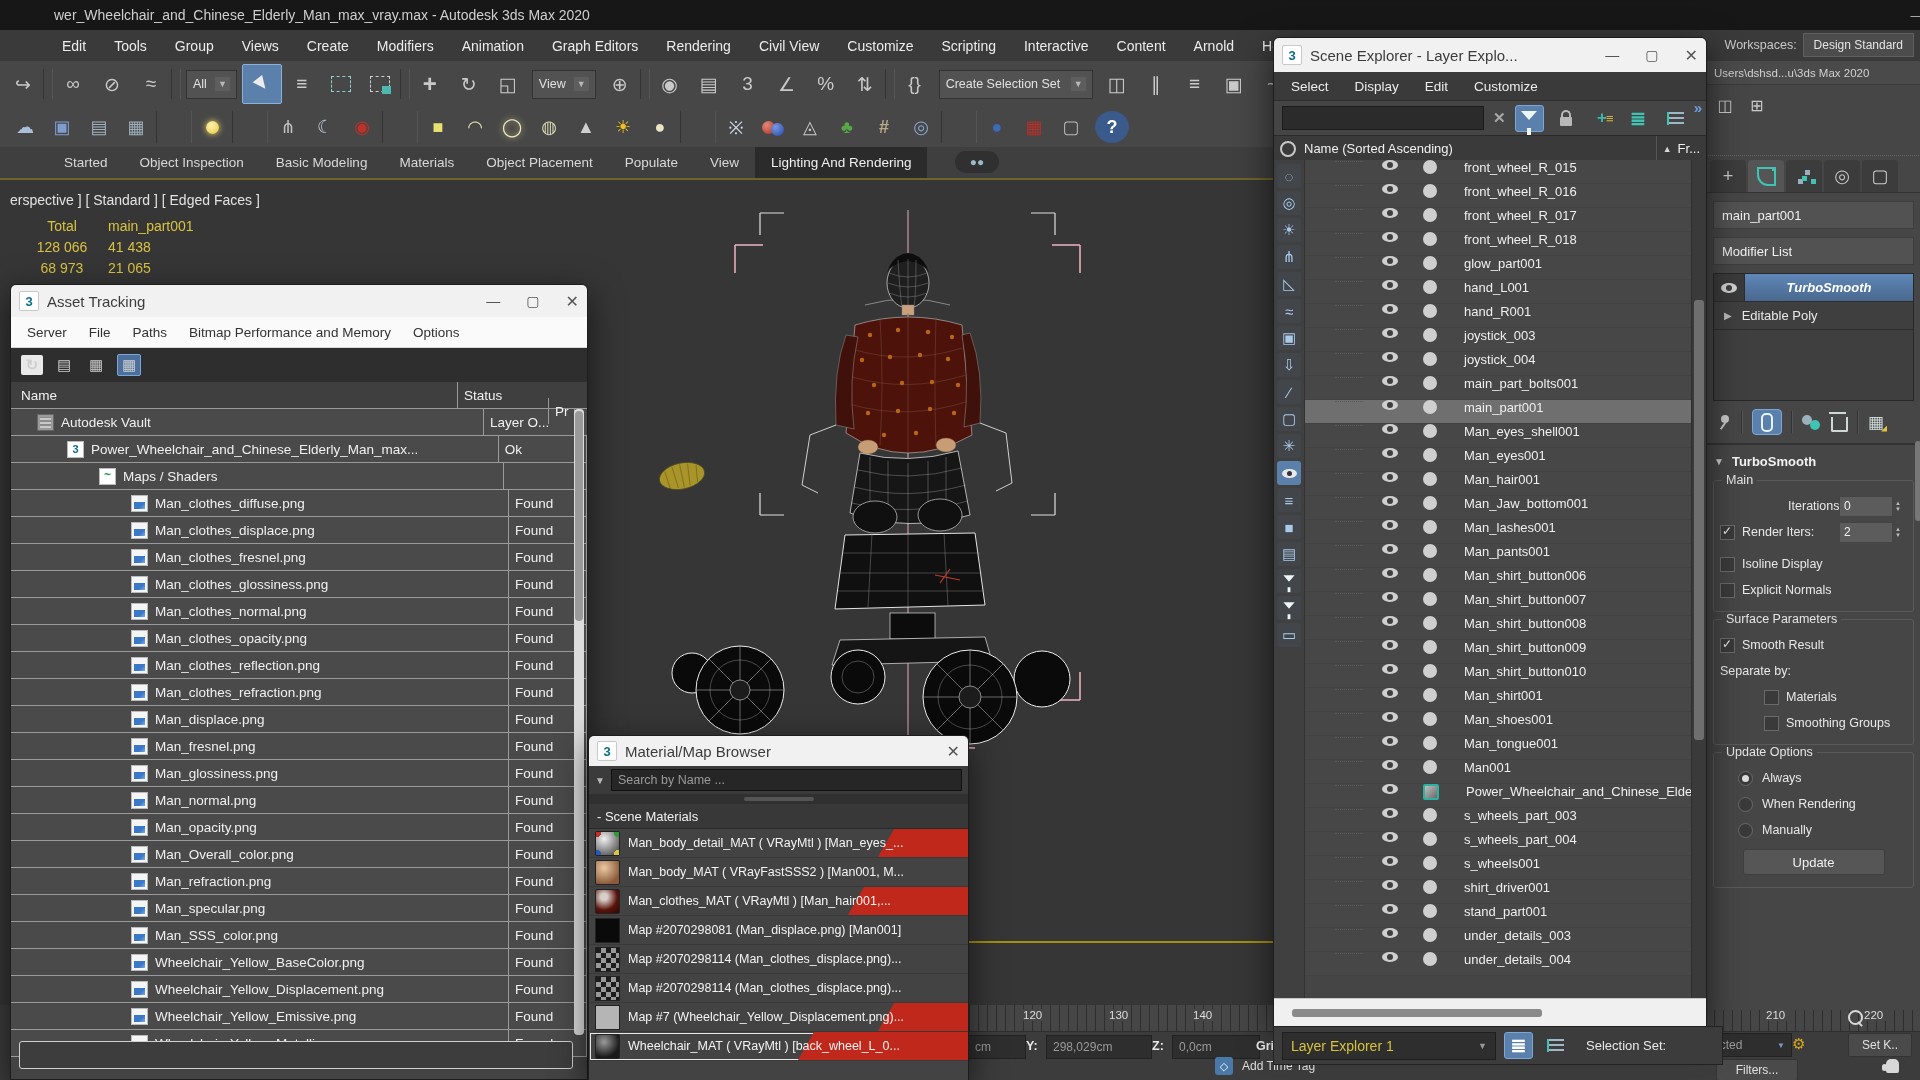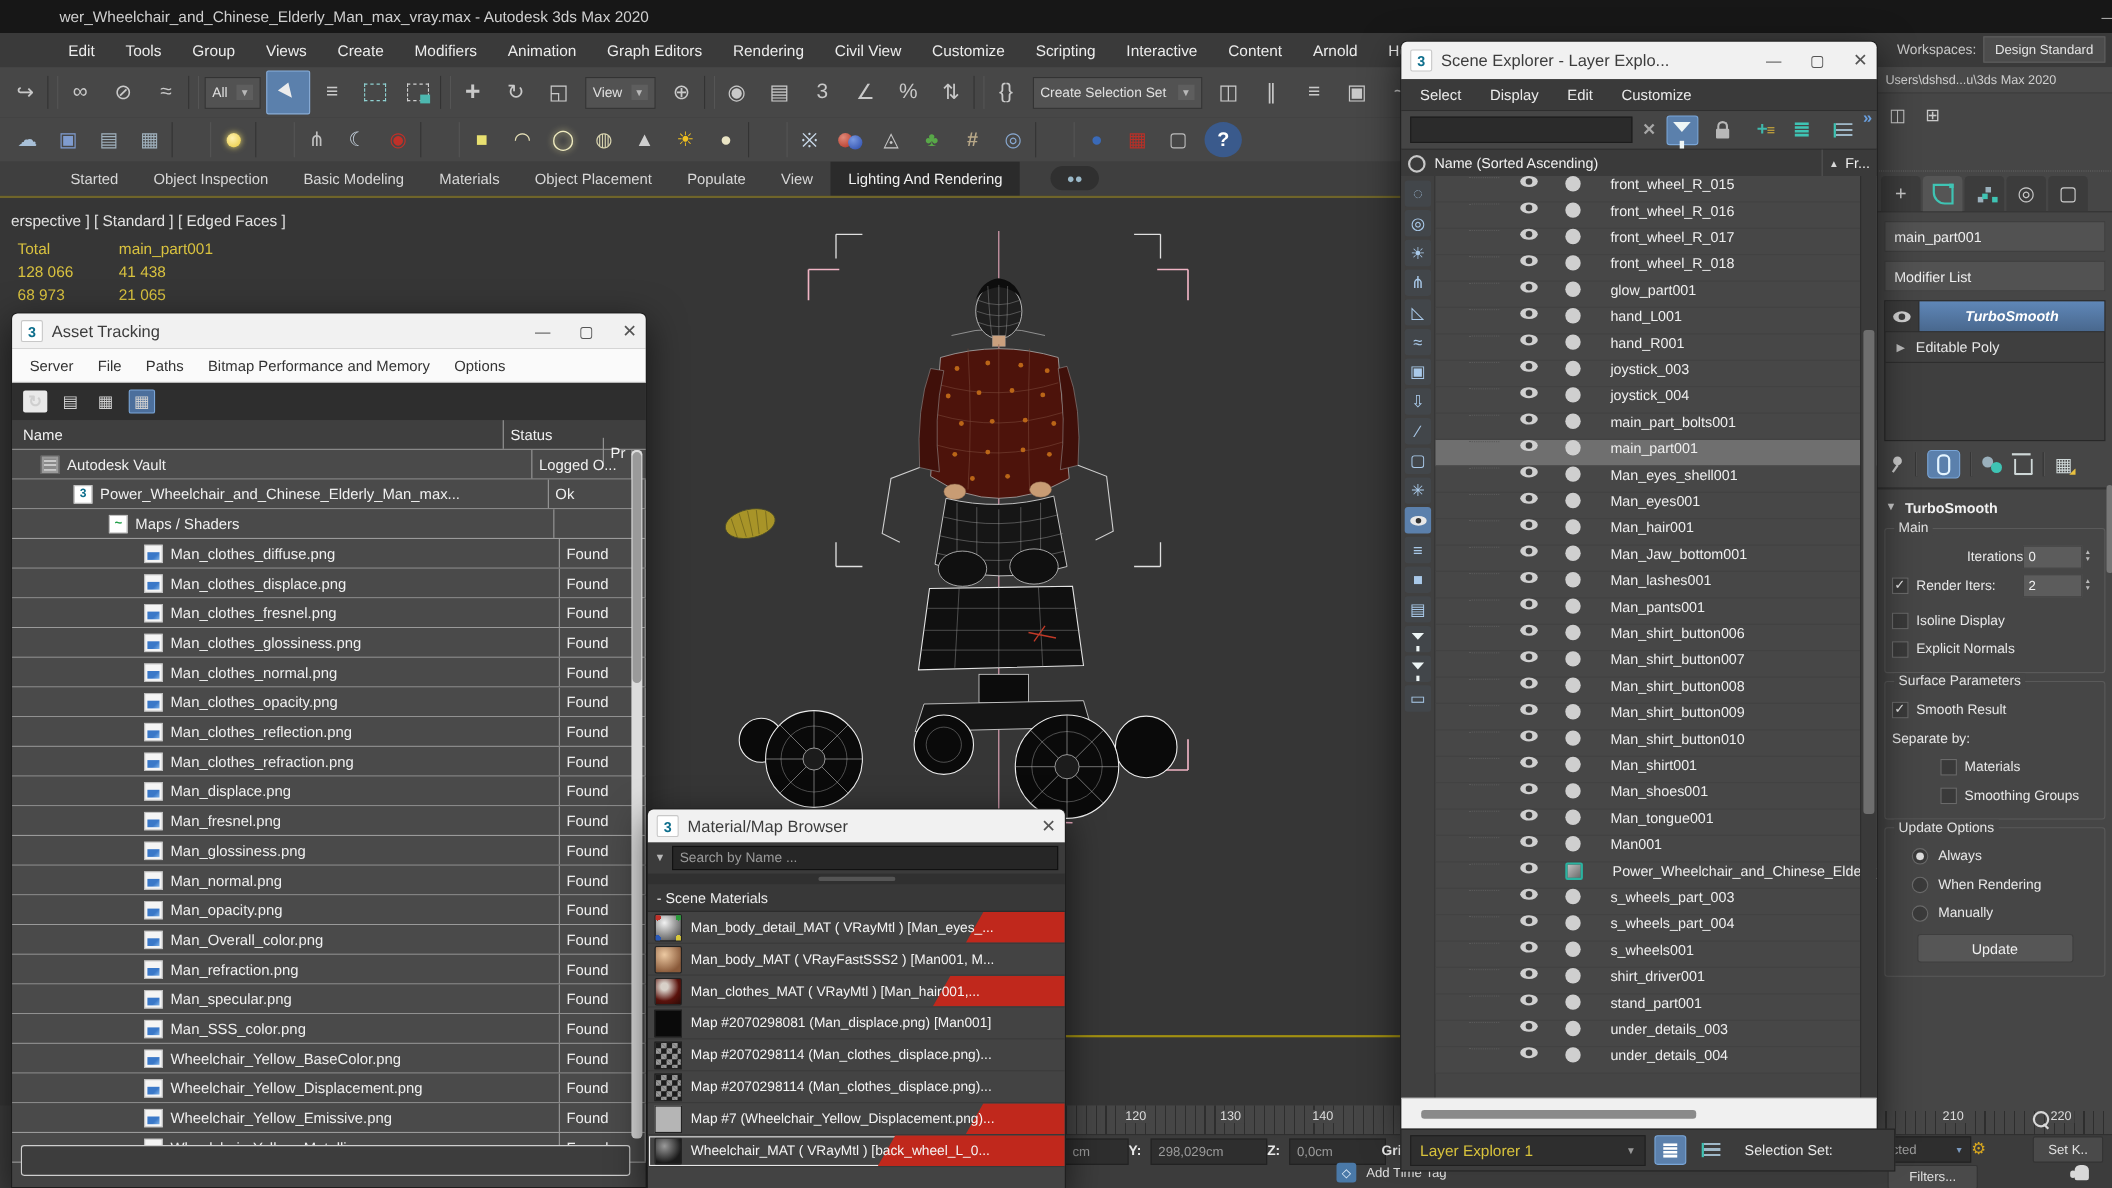--- a/index.html
+++ b/index.html
@@ -51,21 +51,21 @@
   #ribbon{left:0;top:147px;width:1920px;height:31px;background:#3f3f3f;}
   .rtab{height:31px;display:flex;align-items:center;padding:0 16px;color:#d8d8d8;font-size:13.5px;white-space:nowrap;}
   .rtab.act{background:#2b2b2b;color:#f0f0f0;}
   #ribbon-pill{left:955px;top:151px;width:44px;height:22px;background:#303030;border-radius:11px;display:flex;align-items:center;justify-content:center;color:#9ab8c8;font-size:12px;}
   #oliveline{left:0;top:178px;width:1920px;height:2px;background:#6f652a;}
 
   
   #vplabel{left:10px;top:192px;color:#e2e2e2;font-size:14px;}
   #vpstats{left:16px;top:216px;color:#d9c23f;font-size:14px;line-height:21px;}
   #vpstats .row{display:flex;}
-  #vpstats .c1{width:92px;}
+  #vpstats .c1{width:92px;text-align:center;}
   #groundline{left:952px;top:941px;width:321px;height:2px;background:#b5a00a;opacity:.85;}
 
   
   .win{position:absolute;background:#434343;border:1px solid #1d1d1d;box-shadow:0 10px 34px rgba(0,0,0,.6);border-radius:6px 6px 0 0;}
   .wtitle{height:32px;background:#f1f1f1;border-radius:5px 5px 0 0;display:flex;align-items:center;padding:0 8px;gap:8px;color:#3c3c3c;font-size:15px;}
   .maxlogo{width:18px;height:18px;background:#ffffff;border:1px solid #c8c8c8;border-radius:2px;color:#0d6e8c;font-weight:bold;font-size:13px;display:flex;align-items:center;justify-content:center;}
   .wctl{margin-left:auto;display:flex;gap:26px;color:#555;font-size:14px;align-items:center;}
   .wctl span{cursor:default;}
 
   
@@ -615,21 +615,21 @@
       <span class="colstatus">Status</span>
       <span class="colpr">Pr</span>
     </div>
     <div>
 
         <div class="arow l1">
           <span class="nm">
             <span class="aic ic-vault"></span>
             <span>Autodesk Vault</span>
           </span>
-          <span class="st">Logged O...</span>
+          <span class="st">Layer O...</span>
           <span class="pr"></span>
         </div>
 
         <div class="arow l2">
           <span class="nm">
             <span class="aic ic-max">3</span>
             <span>Power_Wheelchair_and_Chinese_Elderly_Man_max...</span>
           </span>
           <span class="st">Ok</span>
           <span class="pr"></span>

